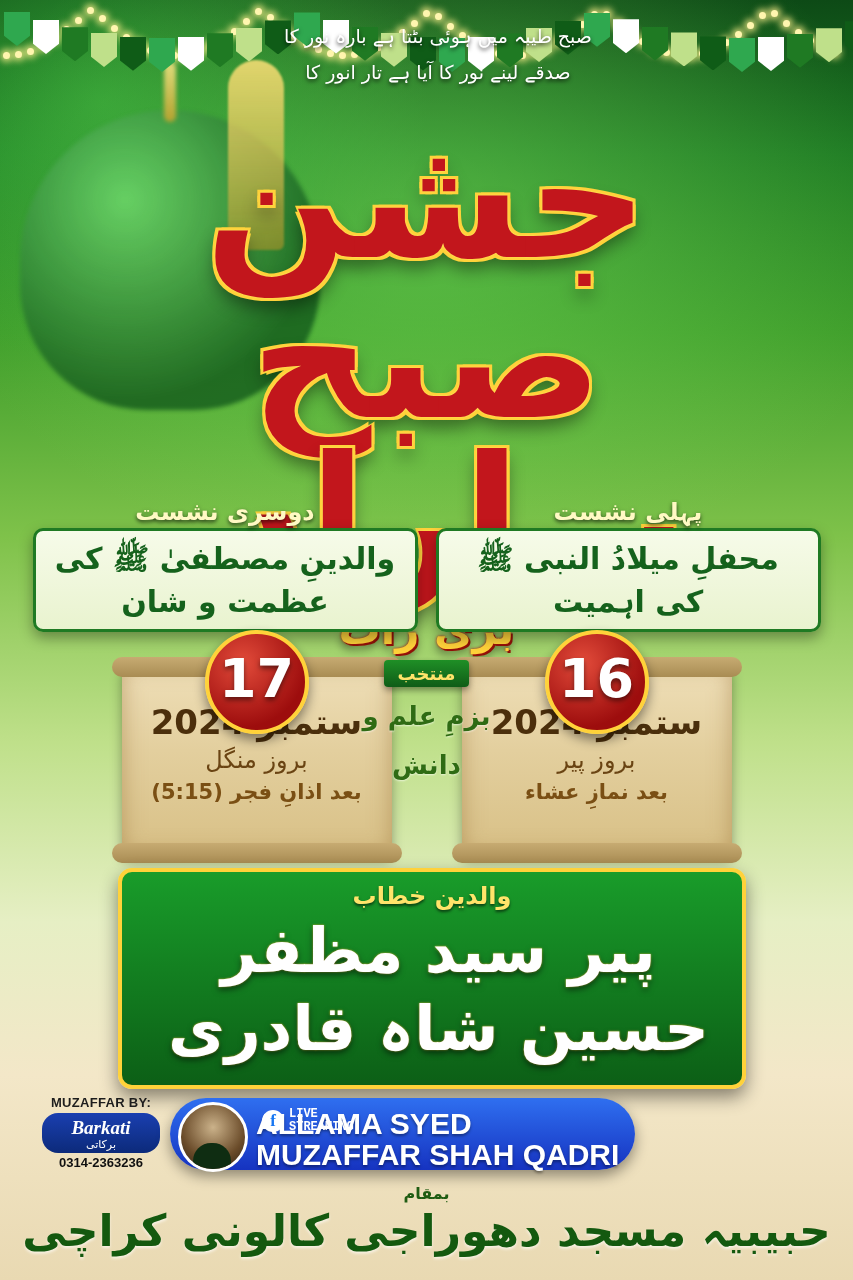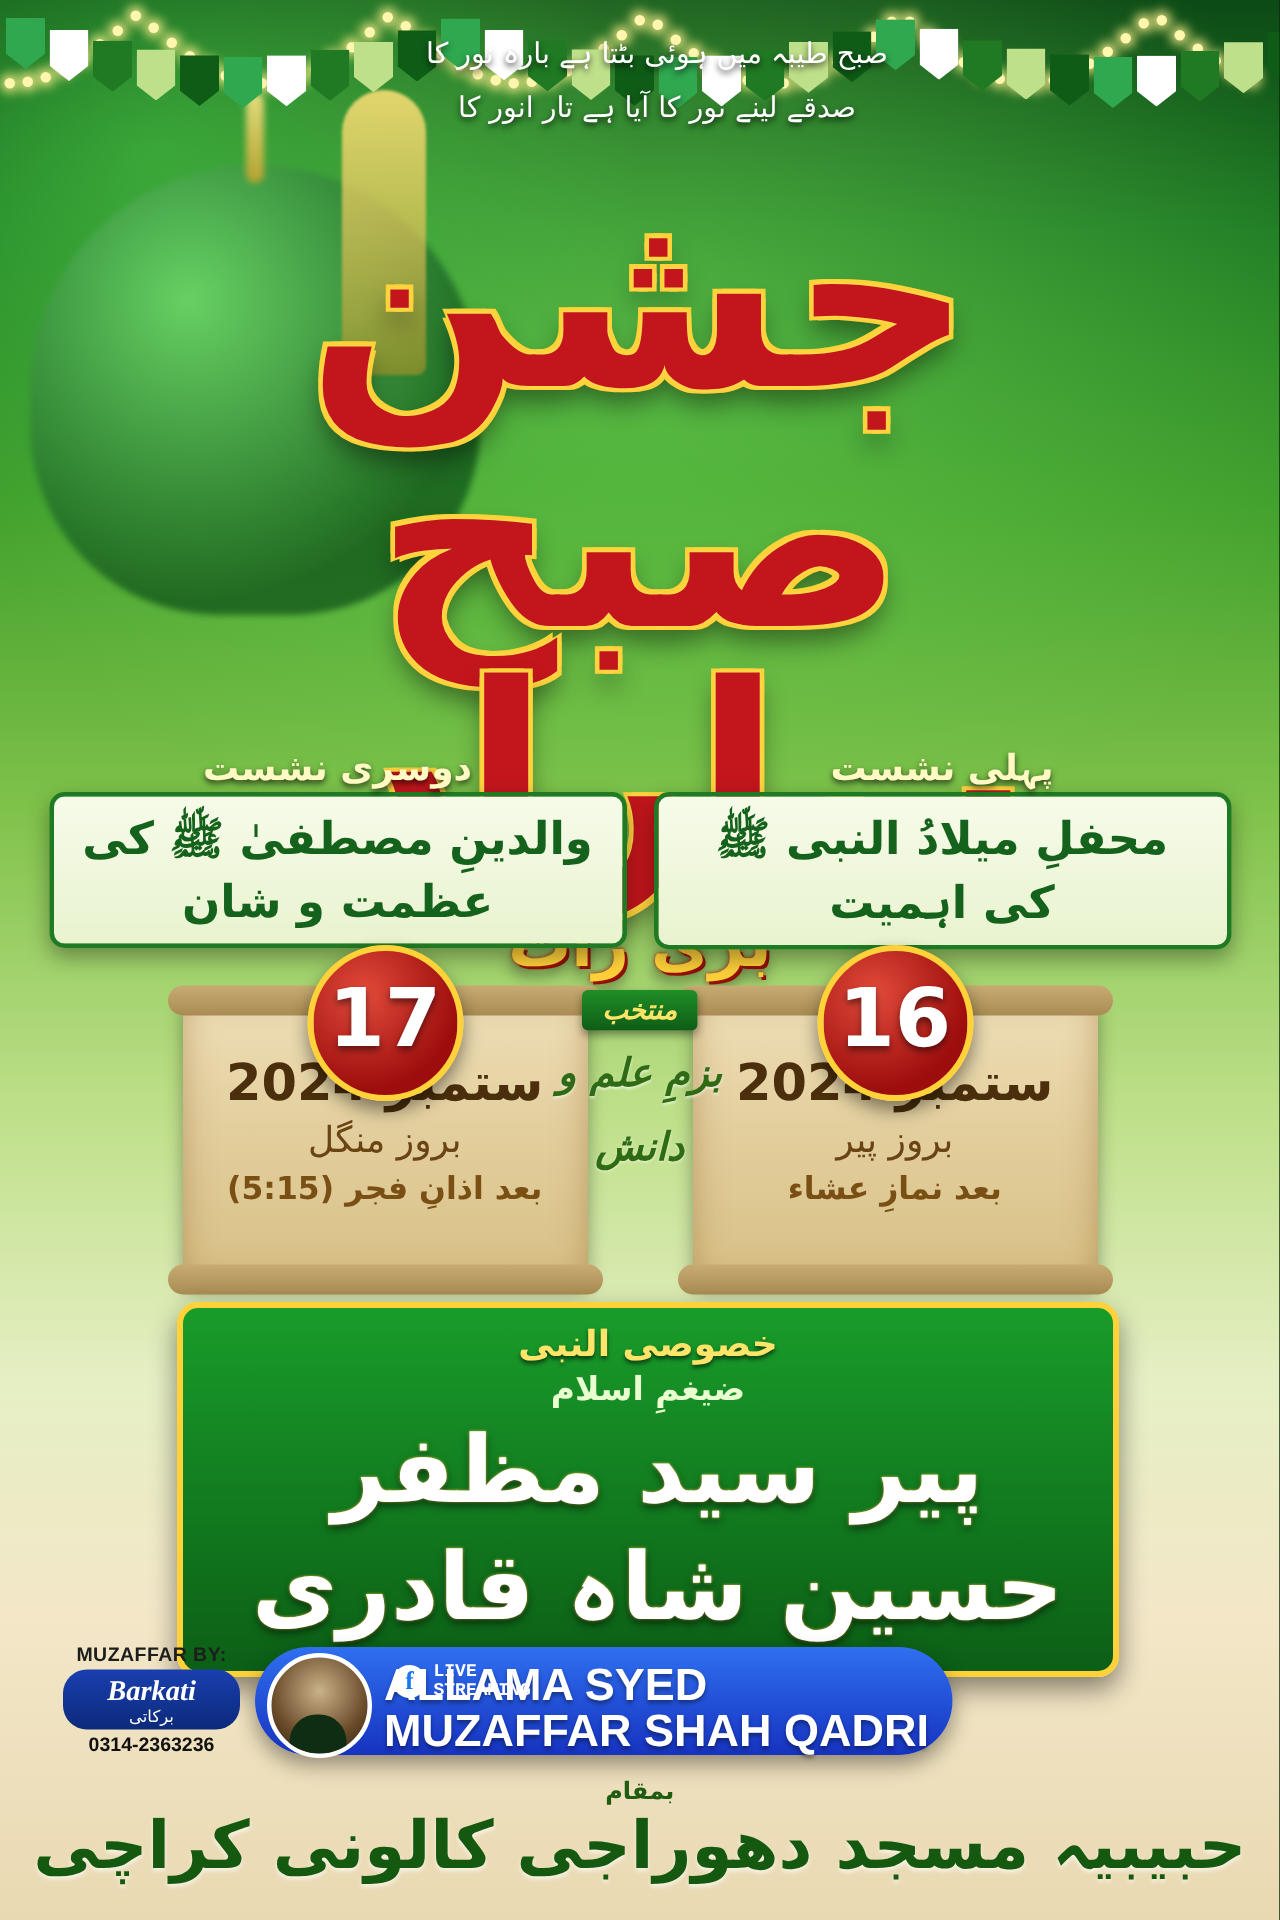--- a/index.html
+++ b/index.html
@@ -220,21 +220,20 @@
     color: #7a4f14;
   }
   
   .mid-tag {
     position: absolute;
     left: 50%; top: 660px; transform: translateX(-50%);
     width: 150px;
     text-align: center;
     direction: rtl;
     z-index: 4;
-    font-style: italic;
   }
   .mid-tag .ribbon {
     display: inline-block;
     background: linear-gradient(180deg, #1f8f26, #0f5c17);
     color: #ffe46a;
     font-family: "DejaVu Sans", sans-serif;
     font-size: 18px;
     font-weight: bold;
     padding: 3px 14px;
     border-radius: 4px;
@@ -555,22 +554,21 @@
     </div>
   </div>
 
   <div class="mid-tag">
     <div class="ribbon">منتخب</div>
     <div class="mid-line">بزمِ علم و</div>
     <div class="mid-line">دانش</div>
   </div>
 
   <div class="speaker">
-    <div class="speaker-kicker">خصوصی النبی</div>
-    <div class="speaker-title">ضیغمِ اسلام</div>
+    <div class="speaker-kicker">والدین خطاب</div>
     <div class="speaker-name">پیر سید مظفر حسین شاہ قادری</div>
   </div>
 
   <div class="designer">
     <div class="designer-label">MUZAFFAR BY:</div>
     <div class="designer-logo">
       <div class="brand">Barkati</div>
       <div class="brand-ur">برکاتی</div>
     </div>
     <div class="designer-phone">0314-2363236</div>

